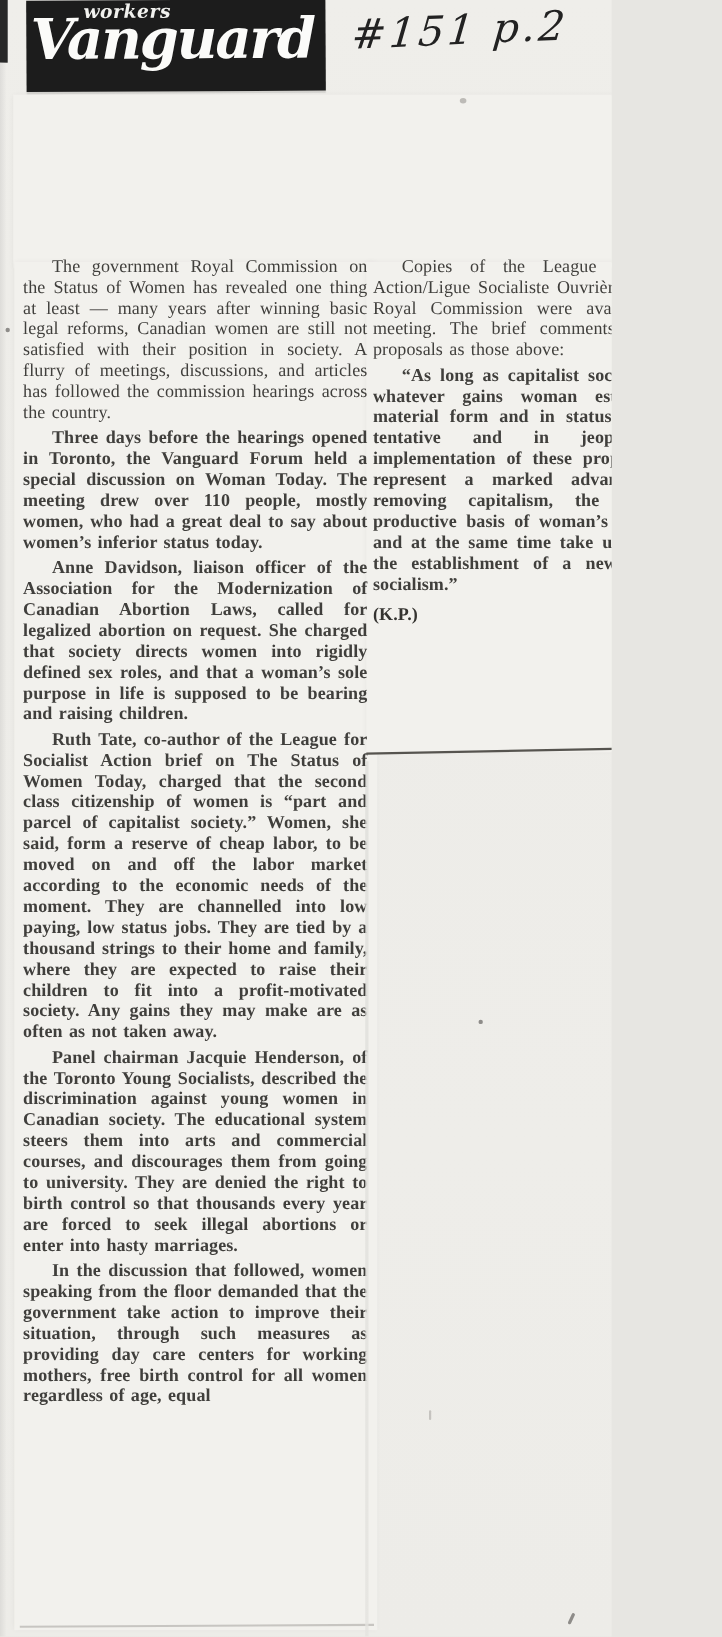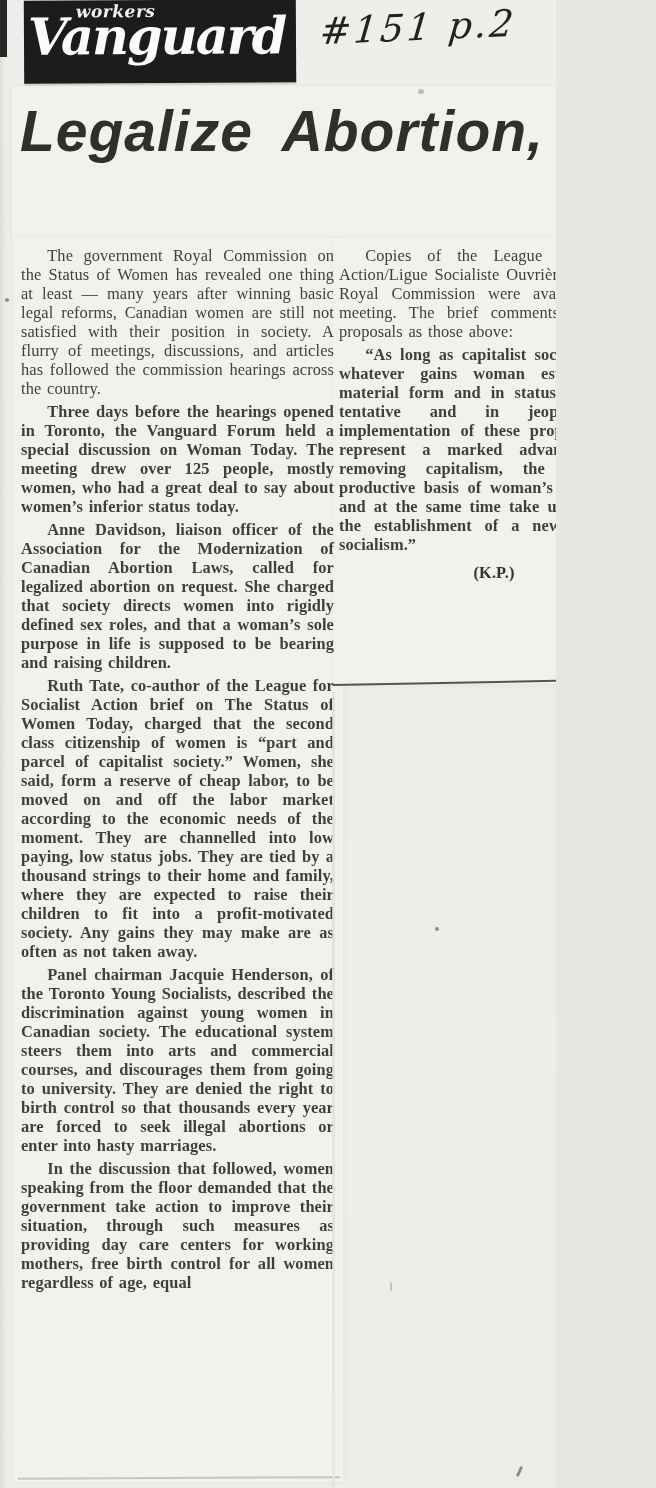--- a/index.html
+++ b/index.html
@@ -33,28 +33,28 @@
     font-style:italic;font-size:37px;color:#222;letter-spacing:3px;
     transform:rotate(-2.5deg) skewX(-8deg);white-space:nowrap;}
 
   
   .headline{position:absolute;left:20px;top:90px;margin:0;width:634px;
     font-family:"Liberation Sans",sans-serif;font-style:italic;font-weight:bold;
     font-size:57px;line-height:83px;color:#2f2f2e;letter-spacing:1px;word-spacing:14px;
     white-space:nowrap;}
 
   
-  .col{position:absolute;top:246px;font-size:16.4px;line-height:19px;color:#403f3c;
+  .col{position:absolute;top:232px;font-size:16.4px;line-height:19px;color:#403f3c;
     text-align:justify;letter-spacing:.1px;word-spacing:1.5px;}
   .col-left{left:21px;width:313px;}
   .col-right{left:339px;width:312px;}
   .col p{margin:0;text-indent:1.6em;}
   .col p + p{margin-top:4px;font-weight:bold;}
   .col p.continuation{text-indent:0;}
-  .signature{text-align:center;font-weight:bold;margin-top:9px;padding-right:2px;
+  .signature{text-align:left;font-weight:bold;margin-top:9px;padding-right:2px;
     font-size:16.4px;color:#343330;}
 
   
   .rule-right{position:absolute;left:333px;top:681px;width:323px;height:2px;
     background:#56544f;transform:rotate(-1.1deg);}
   .rule-bottom{position:absolute;left:18px;top:1477px;width:322px;height:2px;
     background:#c7c5c1;transform:rotate(-0.3deg);}
   .seam{position:absolute;left:332px;top:692px;width:3px;height:796px;
     background:linear-gradient(180deg,#dededa,#e4e3df);opacity:.8;}
 
@@ -81,25 +81,25 @@
   <div class="edge-tl"></div>
   <div class="edge-left"></div>
 
   <div class="masthead">
     <span class="kicker">workers</span>
     <span class="title">Vanguard</span>
   </div>
 
   <div class="annotation">#151 p.2</div>
 
-  <h1 class="headline"><span>Legalize Abortion,</span><br></h1>
+  <h1 class="headline"><br></h1>
 
   <div class="col col-left" id="col-left">
       <p>The government Royal Commission on the Status of Women has revealed one thing at least — many years after winning basic legal reforms, Canadian women are still not satisfied with their position in society. A flurry of meetings, discussions, and articles has followed the commission hearings across the country.</p>
-      <p>Three days before the hearings opened in Toronto, the Vanguard Forum held a special discussion on Woman Today. The meeting drew over 125 people, mostly women, who had a great deal to say about women’s inferior status today.</p>
+      <p>Three days before the hearings opened in Toronto, the Vanguard Forum held a special discussion on Woman Today. The meeting drew over 110 people, mostly women, who had a great deal to say about women’s inferior status today.</p>
       <p>Anne Davidson, liaison officer of the Association for the Modernization of Canadian Abortion Laws, called for legalized abortion on request. She charged that society directs women into rigidly defined sex roles, and that a woman’s sole purpose in life is supposed to be bearing and raising children.</p>
       <p>Ruth Tate, co-author of the League for Socialist Action brief on The Status of Women Today, charged that the second class citizenship of women is “part and parcel of capitalist society.” Women, she said, form a reserve of cheap labor, to be moved on and off the labor market according to the economic needs of the moment. They are channelled into low paying, low status jobs. They are tied by a thousand strings to their home and family, where they are expected to raise their children to fit into a profit-motivated society. Any gains they may make are as often as not taken away.</p>
       <p>Panel chairman Jacquie Henderson, of the Toronto Young Socialists, described the discrimination against young women in Canadian society. The educational system steers them into arts and commercial courses, and discourages them from going to university. They are denied the right to birth control so that thousands every year are forced to seek illegal abortions or enter into hasty marriages.</p>
       <p>In the discussion that followed, women speaking from the floor demanded that the government take action to improve their situation, through such measures as providing day care centers for working mothers, free birth control for all women regardless of age, equal</p>
     </div>
 
   <div class="col col-right">
     <div id="col-right-paras">
         <p>Copies of the League for Socialist Action/Ligue Socialiste Ouvrière brief to the Royal Commission were available at the meeting. The brief comments about such proposals as those above:</p>
         <p>“As long as capitalist society prevails, whatever gains woman establishes, in material form and in status, are always tentative and in jeopardy. The implementation of these proposals would represent a marked advance towards removing capitalism, the social and productive basis of woman’s subjugation: and at the same time take us forward to the establishment of a new society — socialism.”</p>

